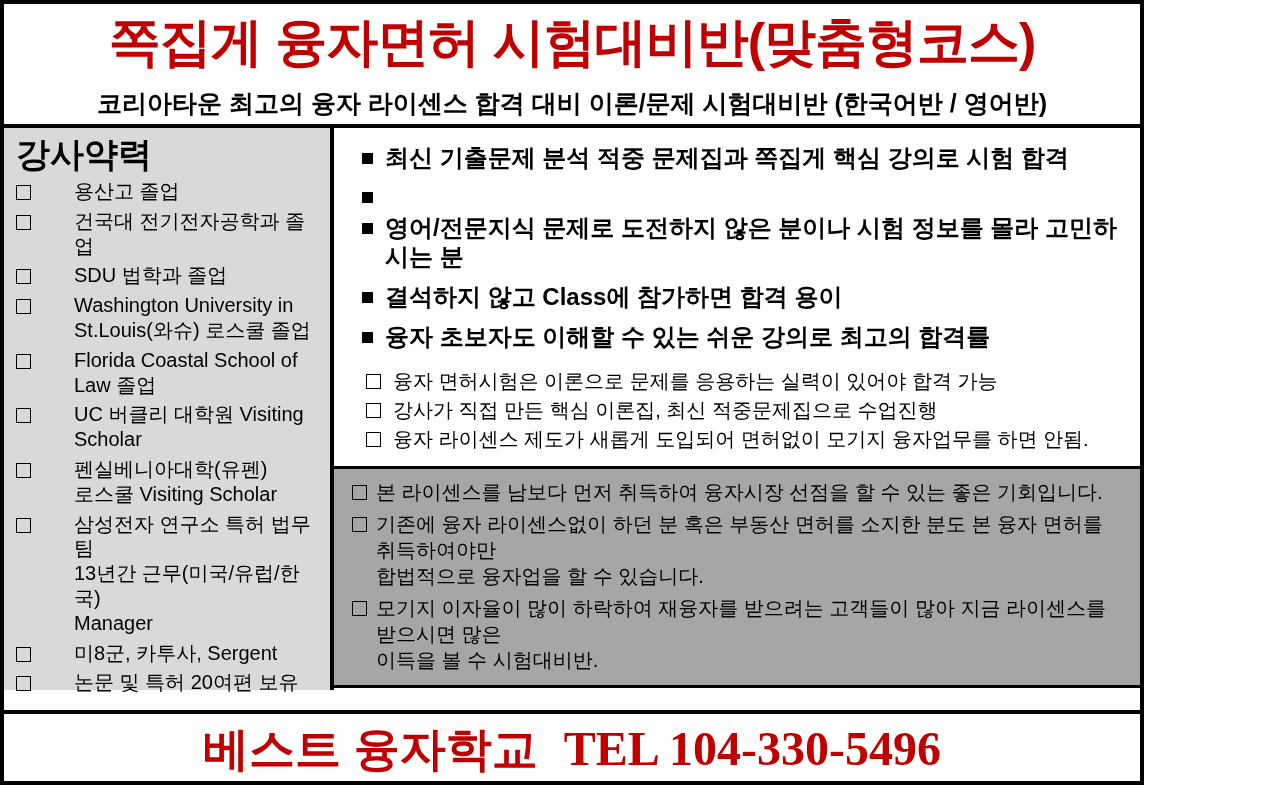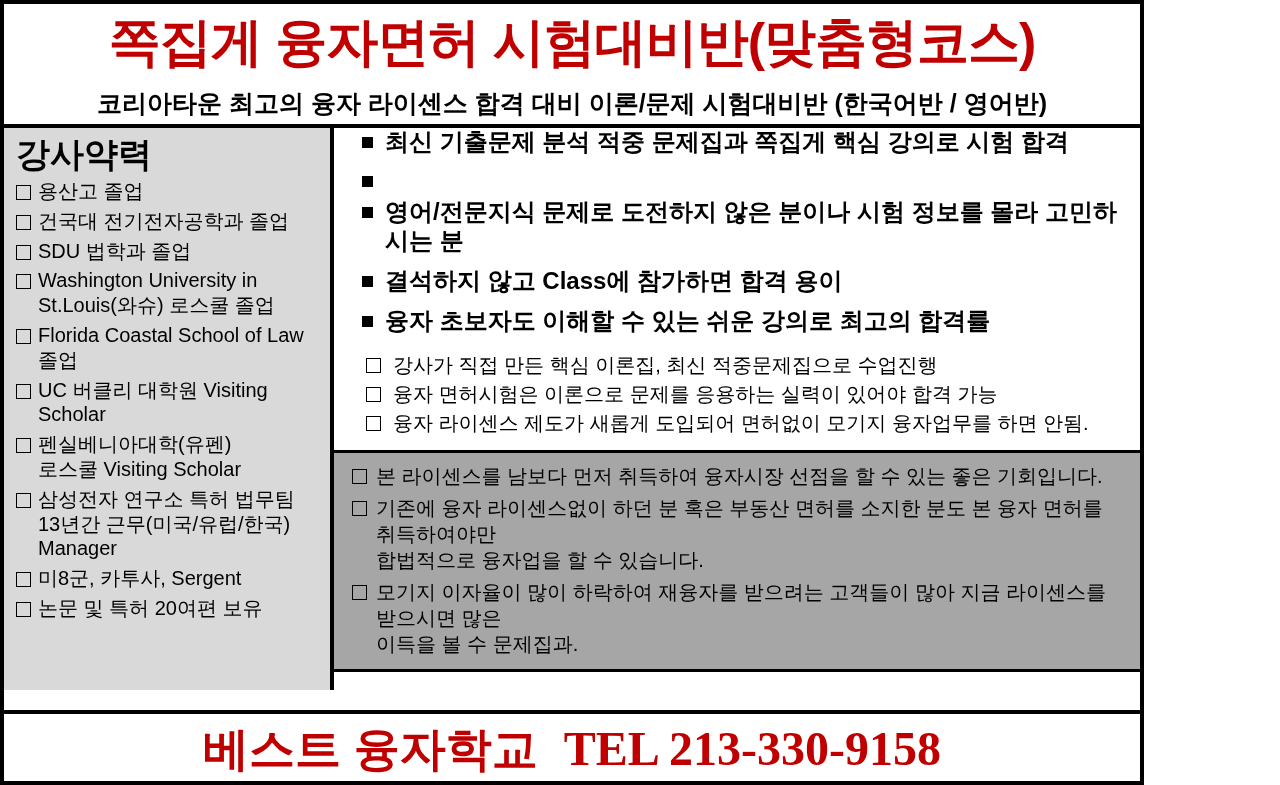--- a/index.html
+++ b/index.html
@@ -71,20 +71,21 @@
     list-style: none;
     margin: 0;
     padding: 0;
   }
   .bio-item {
     display: flex;
     align-items: flex-start;
     font-size: 20px;
     line-height: 1.24;
     margin-bottom: 5px;
+    gap: 36px;
   }
   .box-marker {
     flex: 0 0 auto;
     width: 13px;
     height: 13px;
     border: 1.6px solid #000;
     margin-top: 6px;
     margin-right: 7px;
     background: transparent;
   }
@@ -96,21 +97,21 @@
   
   .right-col {
     box-sizing: border-box;
     flex: 1 1 auto;
     display: flex;
     flex-direction: column;
     background: #ffffff;
   }
 
   .bullets-block {
-    padding: 0 14px 4px 28px;
+    padding: 16px 14px 4px 28px;
   }
   .bullet-row {
     display: flex;
     align-items: flex-start;
     font-size: 24px;
     font-weight: bold;
     line-height: 1.2;
     margin-bottom: 11px;
   }
   .sq-marker {
@@ -273,51 +274,51 @@
         </div>
         <div class="bullet-row">
           <span class="sq-marker"></span>
           <span>융자 초보자도 이해할 수 있는 쉬운 강의로 최고의 합격률</span>
         </div>
       </div>
 
       <div class="subpoints-block">
         <div class="sub-row">
           <span class="box-marker"></span>
+          <span>융자 면허시험은 이론으로 문제를 응용하는 실력이 있어야 합격 가능</span>
+        </div>
+        <div class="sub-row">
+          <span class="box-marker"></span>
           <span>강사가 직접 만든 핵심 이론집, 최신 적중문제집으로 수업진행</span>
-        </div>
-        <div class="sub-row">
-          <span class="box-marker"></span>
-          <span>융자 면허시험은 이론으로 문제를 응용하는 실력이 있어야 합격 가능</span>
         </div>
         <div class="sub-row">
           <span class="box-marker"></span>
           <span>융자 라이센스 제도가 새롭게 도입되어 면허없이 모기지 융자업무를 하면 안됨.</span>
         </div>
       </div>
 
       <div class="gray-block">
         <div class="gray-row">
           <span class="box-marker"></span>
           <span class="gray-text">본 라이센스를 남보다 먼저 취득하여 융자시장 선점을 할 수 있는 좋은 기회입니다.</span>
         </div>
         <div class="gray-row">
           <span class="box-marker"></span>
           <span class="gray-text">기존에 융자 라이센스없이 하던 분 혹은 부동산 면허를 소지한 분도 본 융자 면허를 취득하여야만
 합법적으로 융자업을 할 수 있습니다.</span>
         </div>
         <div class="gray-row">
           <span class="box-marker"></span>
           <span class="gray-text">모기지 이자율이 많이 하락하여 재융자를 받으려는 고객들이 많아 지금 라이센스를 받으시면 많은
-이득을 볼 수 문제집과.</span>
+이득을 볼 수 시험대비반.</span>
         </div>
       </div>
 
 
     </div>
   </div>
 
   <div class="footer">
     <div class="footer-name">베스트 융자학교</div>
-    <div class="footer-tel">TEL 213-330-9158</div>
+    <div class="footer-tel">TEL 104-330-5496</div>
   </div>
 
 </div>
 
 </body></html>

